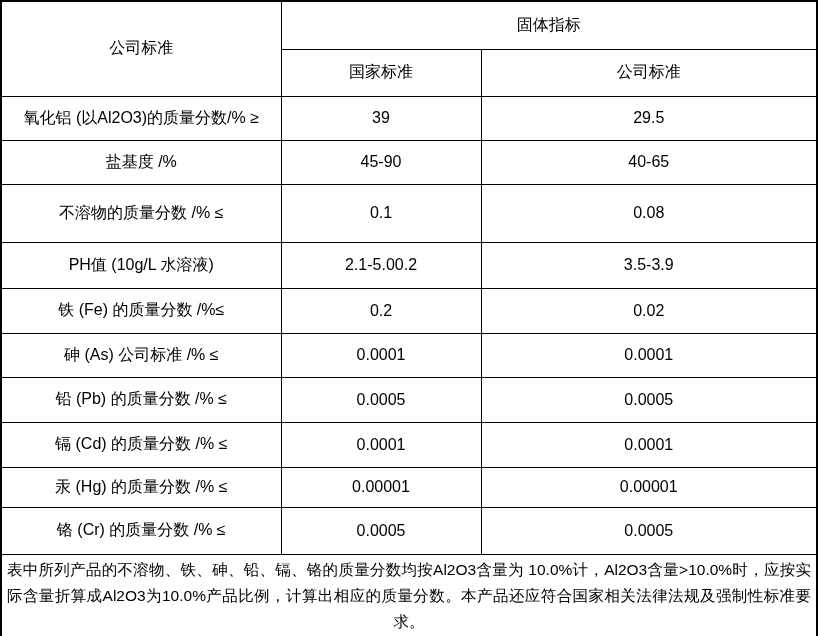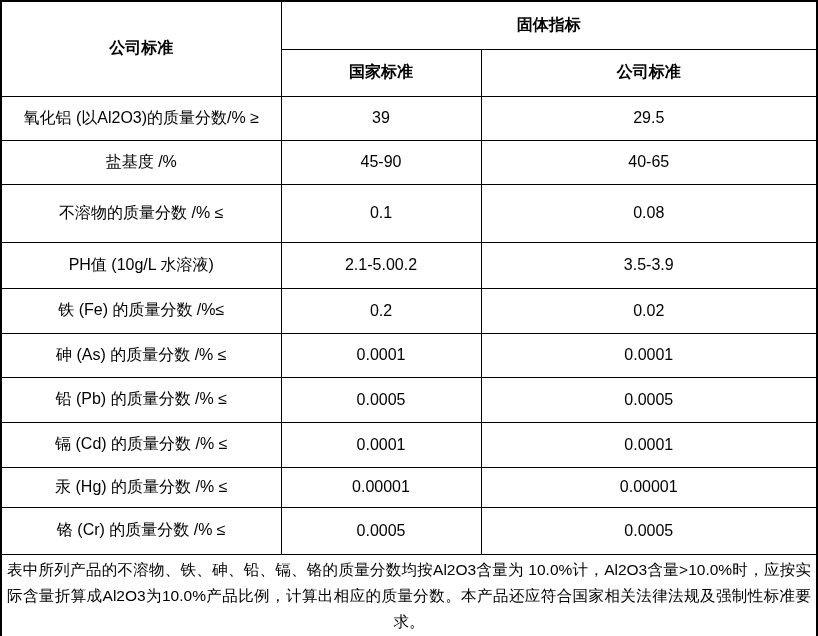--- a/index.html
+++ b/index.html
@@ -18,21 +18,21 @@
   }
   .spec th, .spec td {
     border: 1px solid #000000;
     text-align: center;
     vertical-align: middle;
     font-size: 16px;
     padding: 2px 4px;
     overflow: hidden;
   }
   .spec th {
-    font-weight: bold;
+    font-weight: normal;
     margin-left: 22px;
   }
   .spec td.note-cell {
     text-align: justify;
     text-align-last: center;
     font-size: 15.5px;
     line-height: 26px;
     padding: 2px 5px 4px 5px;
   }
 </style>
@@ -75,21 +75,21 @@
       <td>PH值 (10g/L 水溶液)</td>
       <td>2.1-5.00.2</td>
       <td>3.5-3.9</td>
     </tr>
     <tr style="height:45px">
       <td>铁 (Fe) 的质量分数  /%≤</td>
       <td>0.2</td>
       <td>0.02</td>
     </tr>
     <tr style="height:44px">
-      <td>砷 (As) 的质量分数 /% ≤</td>
+      <td>砷 (As) 公司标准 /% ≤</td>
       <td>0.0001</td>
       <td>0.0001</td>
     </tr>
     <tr style="height:45px">
       <td>铅 (Pb) 的质量分数 /% ≤</td>
       <td>0.0005</td>
       <td>0.0005</td>
     </tr>
     <tr style="height:45px">
       <td>镉 (Cd) 的质量分数 /% ≤</td>

